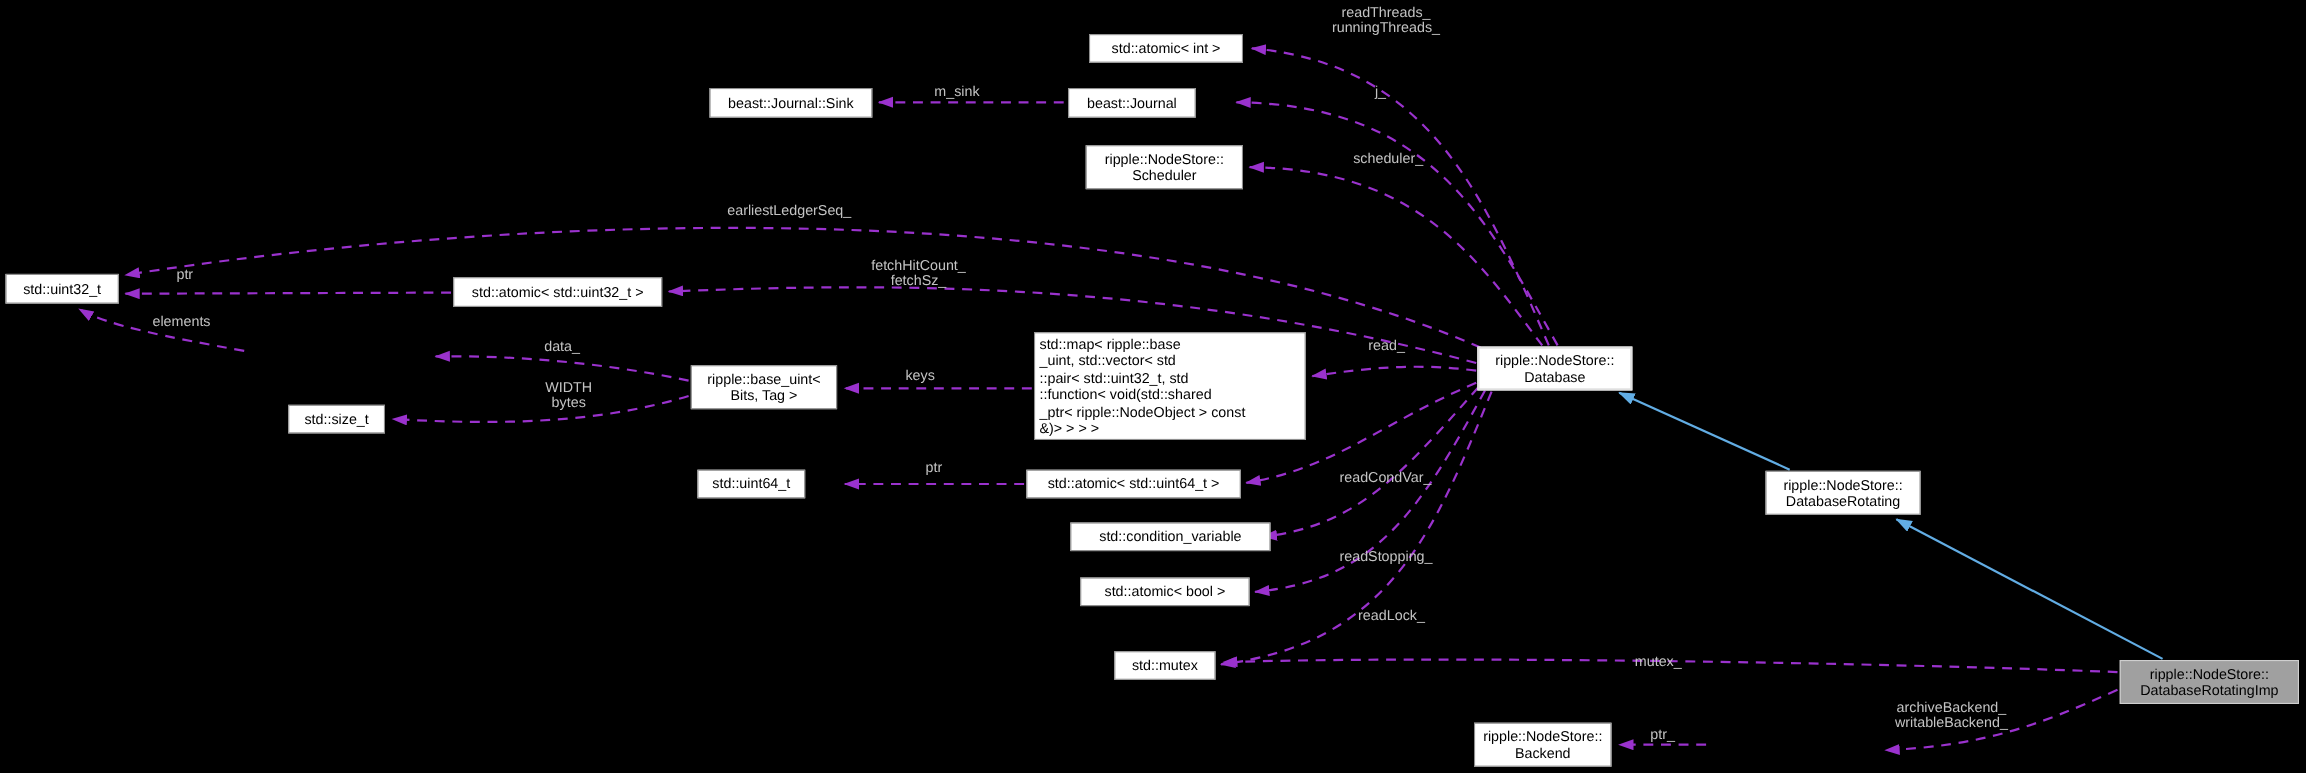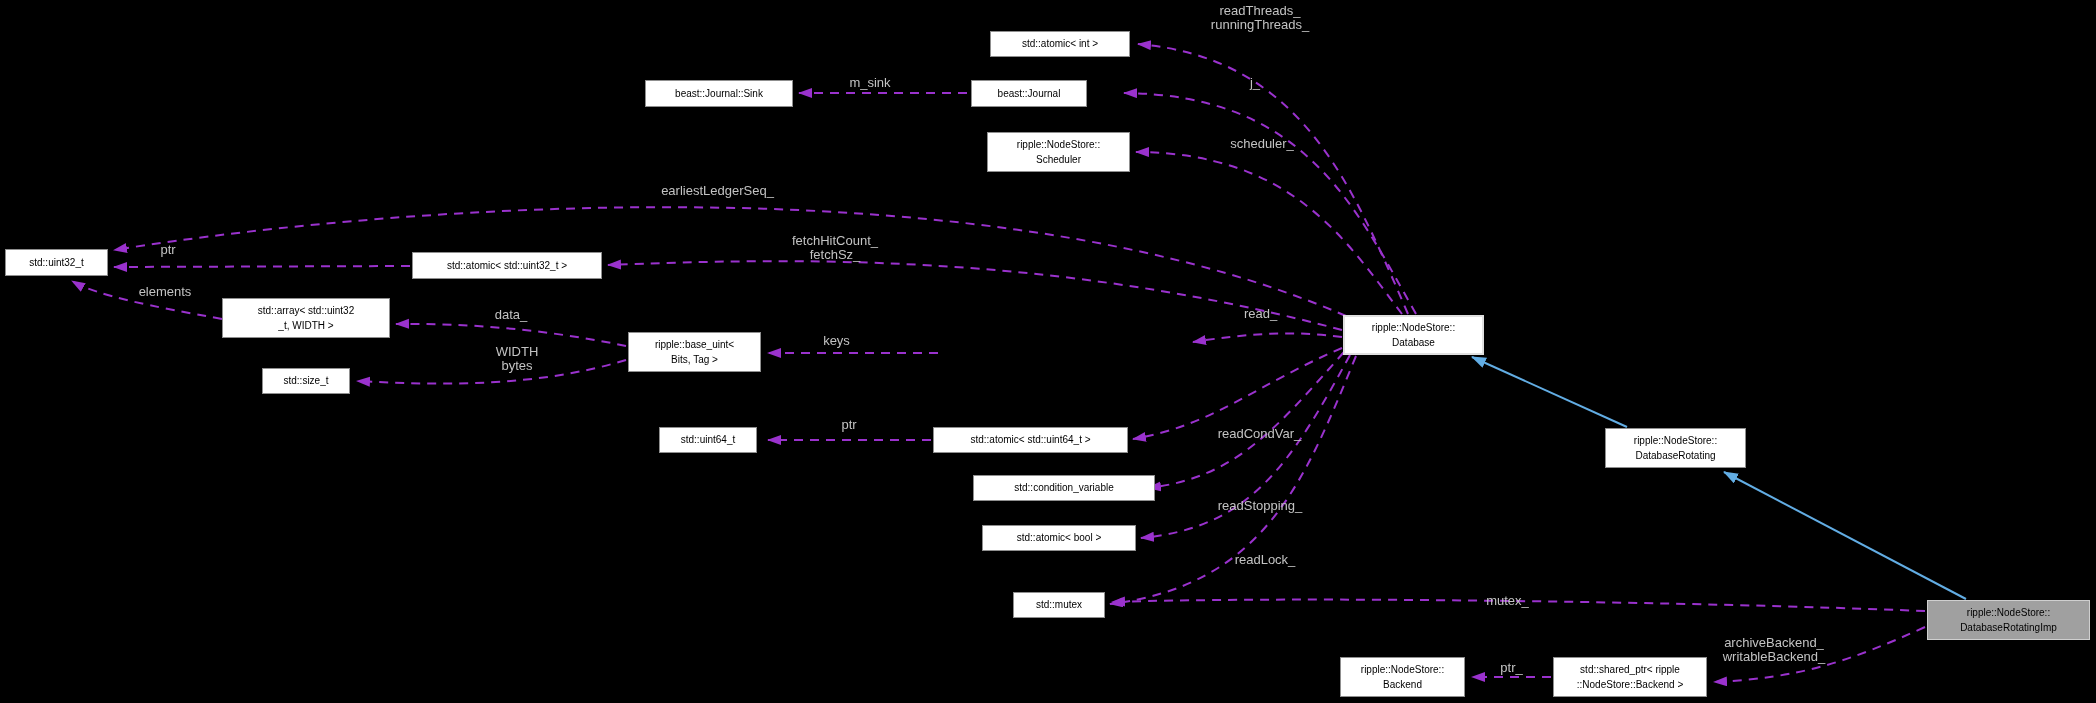--- a/index.html
+++ b/index.html
@@ -18,21 +18,21 @@
   #stage{
     position:relative;width:2096px;height:703px;background:var(--bg,#000);
     font-family:"Liberation Sans", sans-serif;overflow:hidden;
   }
   #edges{position:absolute;left:0;top:0;width:2096px;height:703px;}
   .node{
     position:absolute;box-sizing:border-box;
     background:var(--node_fill,#fff);
     border:1px solid var(--node_border,#8f8f8f);
     color:var(--node_text,#000);
-    font-size:10px;line-height:15.5px;
+    font-size:13px;line-height:15.5px;
     display:flex;align-items:center;justify-content:center;
     text-align:center;white-space:pre-line;
     padding:1px 4px;cursor:pointer;
   }
   .node.hl{border:2px solid var(--highlight_border,#e0e0e0);}
   .node.gray{background:var(--gray_node_fill,#a0a0a0);border:1px solid var(--gray_node_border,#cfcfcf);}
   .node.ta-left{text-align:left;justify-content:flex-start;}
   .elabel{
     position:absolute;color:var(--label,#c3c3c3);
     font-size:13px;line-height:14px;text-align:center;white-space:pre-line;
@@ -80,40 +80,42 @@
     <path class="solid" d="M 1966,599 L 1724,472" marker-end="url(#ab)"></path>
   </svg>
 
   <div class="node" style="left:990px;top:31px;width:140px;height:26px">std::atomic&lt; int &gt;</div>
   <div class="node" style="left:645px;top:80px;width:148px;height:27px">beast::Journal::Sink</div>
   <div class="node" style="left:971px;top:80px;width:116px;height:27px">beast::Journal</div>
   <div class="node" style="left:987px;top:132px;width:143px;height:40px">ripple::NodeStore::
 Scheduler</div>
   <div class="node" style="left:5px;top:249px;width:103px;height:27px">std::uint32_t</div>
   <div class="node" style="left:412px;top:252px;width:190px;height:27px">std::atomic&lt; std::uint32_t &gt;</div>
-  <div class="node" style="left:222px;top:298px;width:168px;height:40px">std::array&lt; std::uint32
-_t, WIDTH &gt;</div>
   <div class="node" style="left:262px;top:368px;width:88px;height:26px">std::size_t</div>
   <div class="node" style="left:628px;top:332px;width:133px;height:40px">ripple::base_uint&lt;
 Bits, Tag &gt;</div>
-  <div class="node" style="left:659px;top:427px;width:98px;height:26px">std::uint64_t</div>
+  <div class="node ta-left" style="left:940px;top:302px;width:247px;height:98px">std::map&lt; ripple::base
+_uint, std::vector&lt; std
+::pair&lt; std::uint32_t, std
+::function&lt; void(std::shared
+_ptr&lt; ripple::NodeObject &gt; const
+&amp;)&gt; &gt; &gt; &gt;</div>
+  <div class="node" style="left:634px;top:427px;width:98px;height:26px">std::uint64_t</div>
   <div class="node" style="left:933px;top:427px;width:195px;height:26px">std::atomic&lt; std::uint64_t &gt;</div>
   <div class="node" style="left:973px;top:475px;width:182px;height:26px">std::condition_variable</div>
   <div class="node" style="left:982px;top:525px;width:154px;height:26px">std::atomic&lt; bool &gt;</div>
   <div class="node" style="left:1013px;top:592px;width:92px;height:26px">std::mutex</div>
   <div class="node hl" style="left:1343px;top:315px;width:141px;height:40px">ripple::NodeStore::
 Database</div>
   <div class="node" style="left:1605px;top:428px;width:141px;height:40px">ripple::NodeStore::
 DatabaseRotating</div>
   <div class="node gray" style="left:1927px;top:600px;width:163px;height:40px">ripple::NodeStore::
 DatabaseRotatingImp</div>
   <div class="node" style="left:1340px;top:657px;width:125px;height:40px">ripple::NodeStore::
 Backend</div>
-  <div class="node" style="left:1553px;top:657px;width:154px;height:40px">std::shared_ptr&lt; ripple
-::NodeStore::Backend &gt;</div>
 
   <div class="elabel" style="left:1185px;top:4px;width:150px">readThreads_
 runningThreads_</div>
   <div class="elabel" style="left:840px;top:76px;width:60px">m_sink</div>
   <div class="elabel" style="left:1240px;top:76px;width:30px">j_</div>
   <div class="elabel" style="left:1222px;top:137px;width:80px">scheduler_</div>
   <div class="elabel" style="left:650px;top:184px;width:135px">earliestLedgerSeq_</div>
   <div class="elabel" style="left:148px;top:243px;width:40px">ptr</div>
   <div class="elabel" style="left:780px;top:234px;width:110px">fetchHitCount_
 fetchSz_</div>

